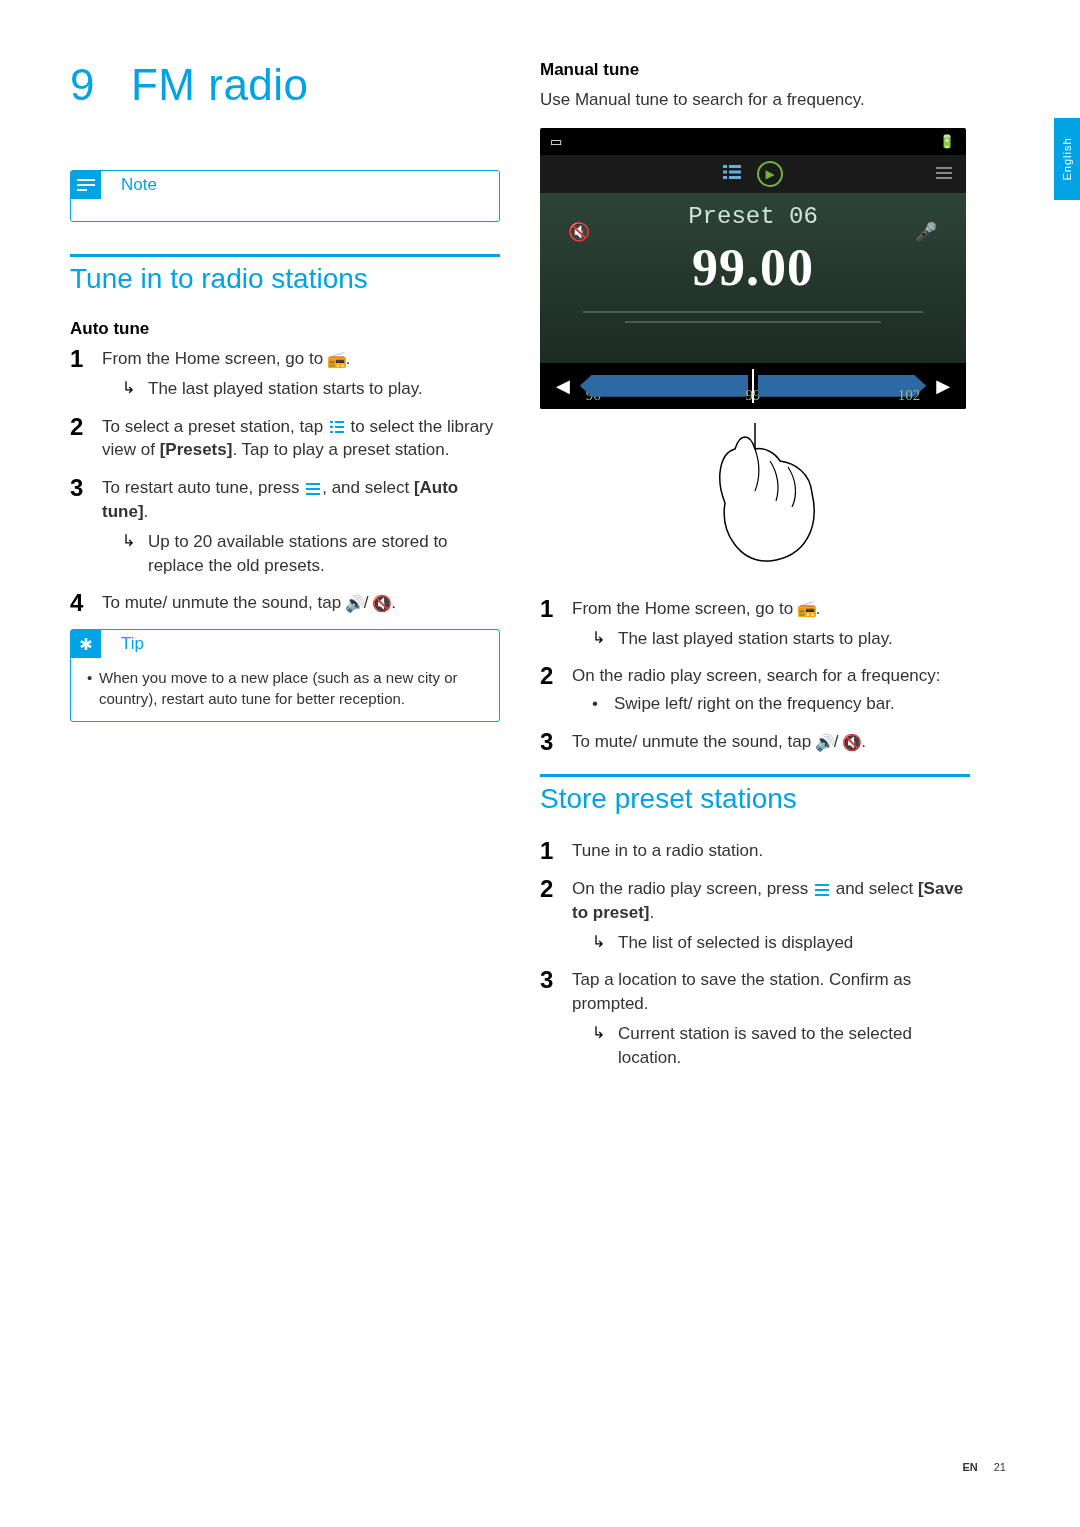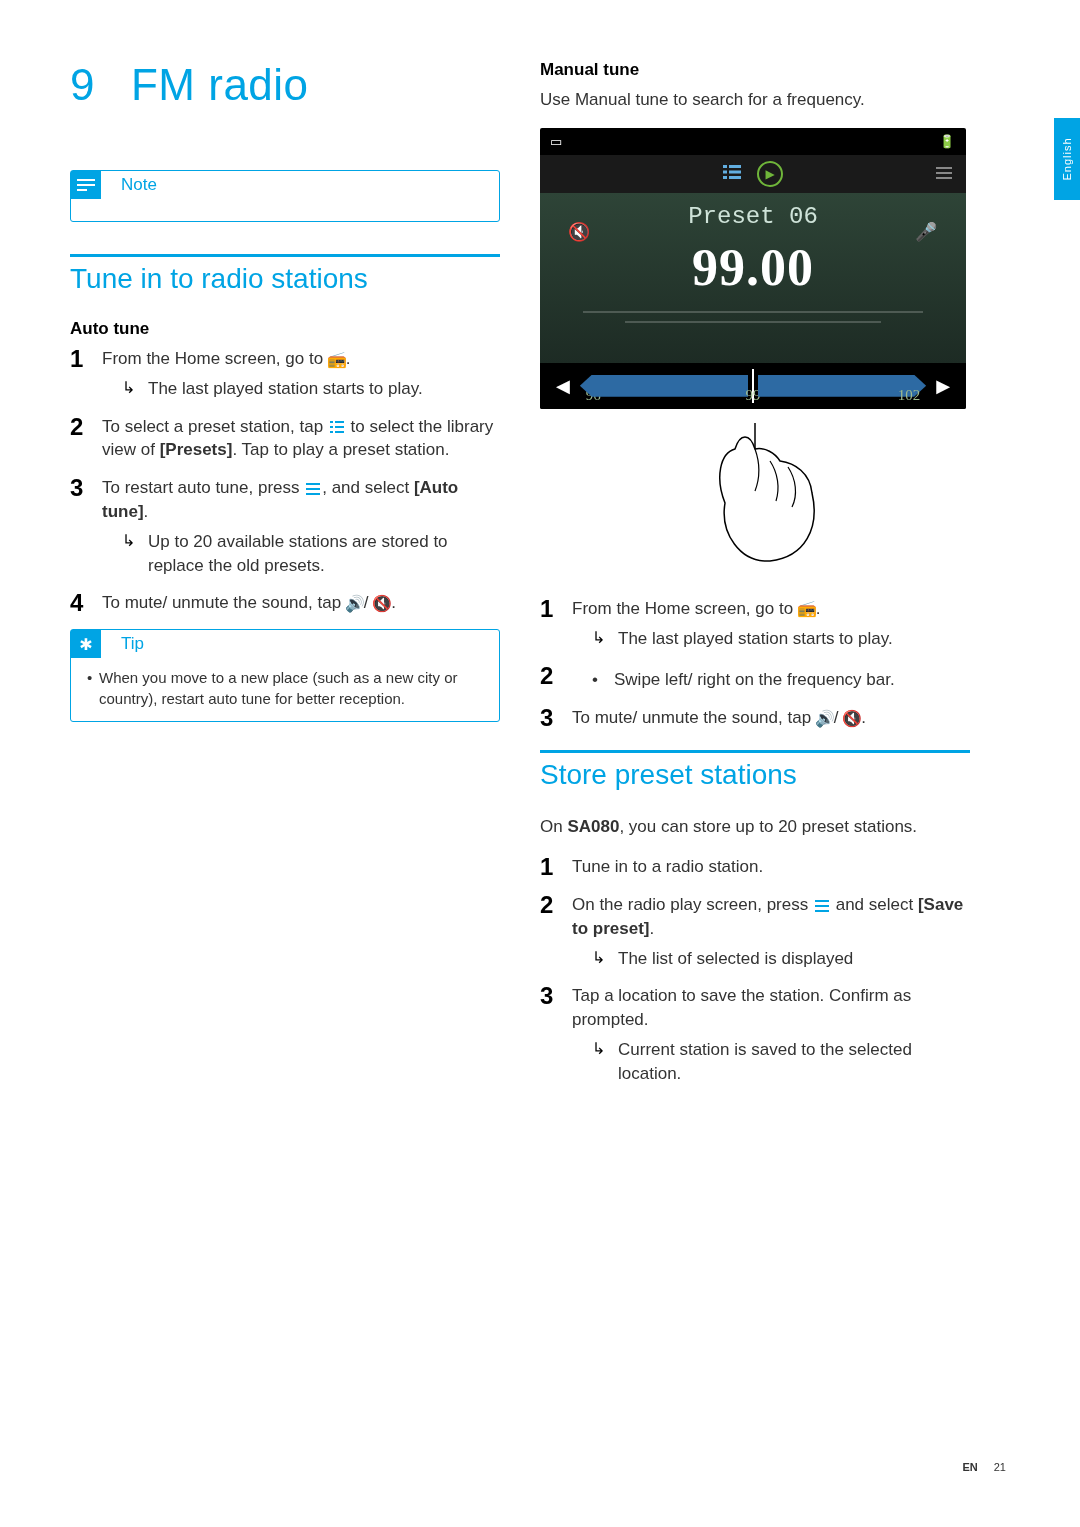--- a/index.html
+++ b/index.html
@@ -408,40 +408,38 @@
         <div class="result">
             <span class="result-arrow">↳</span>
             <span>The last played station starts to play.</span>
           </div>
       </div>
     </div>
 
     <div class="step">
       <div class="step-num">2</div>
       <div class="step-body">
+        <span>On the radio play screen, search for a frequency:</span>
         <div class="bullet-line">
             <span class="bullet-dot">•</span>
             <span>Swipe left/ right on the frequency bar.</span>
           </div>
       </div>
     </div>
 
     <div class="step">
       <div class="step-num">3</div>
       <div class="step-body">
         <span>To mute/ unmute the sound, tap </span><span class="inline-icon black">🔊</span><span>/ </span><span class="inline-icon black">🔇</span><span>.</span>
       </div>
     </div>
 
     <div class="section-rule" style="margin-top:20px;"></div>
     <h2 class="section-title">Store preset stations</h2>
 
-    <p class="intro-line">
-      <span>On </span><span class="bold">SA080</span><span>, you can store up to 20 preset stations.</span>
-    </p>
 
     <div class="step">
       <div class="step-num">1</div>
       <div class="step-body"><span>Tune in to a radio station.</span></div>
     </div>
 
     <div class="step">
       <div class="step-num">2</div>
       <div class="step-body">
         <span>On the radio play screen, press </span><span class="inline-icon">

